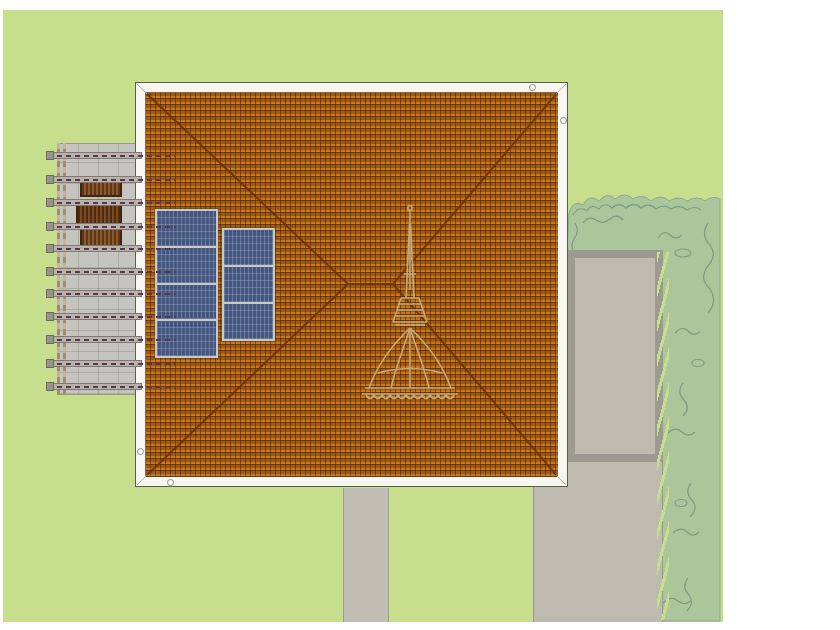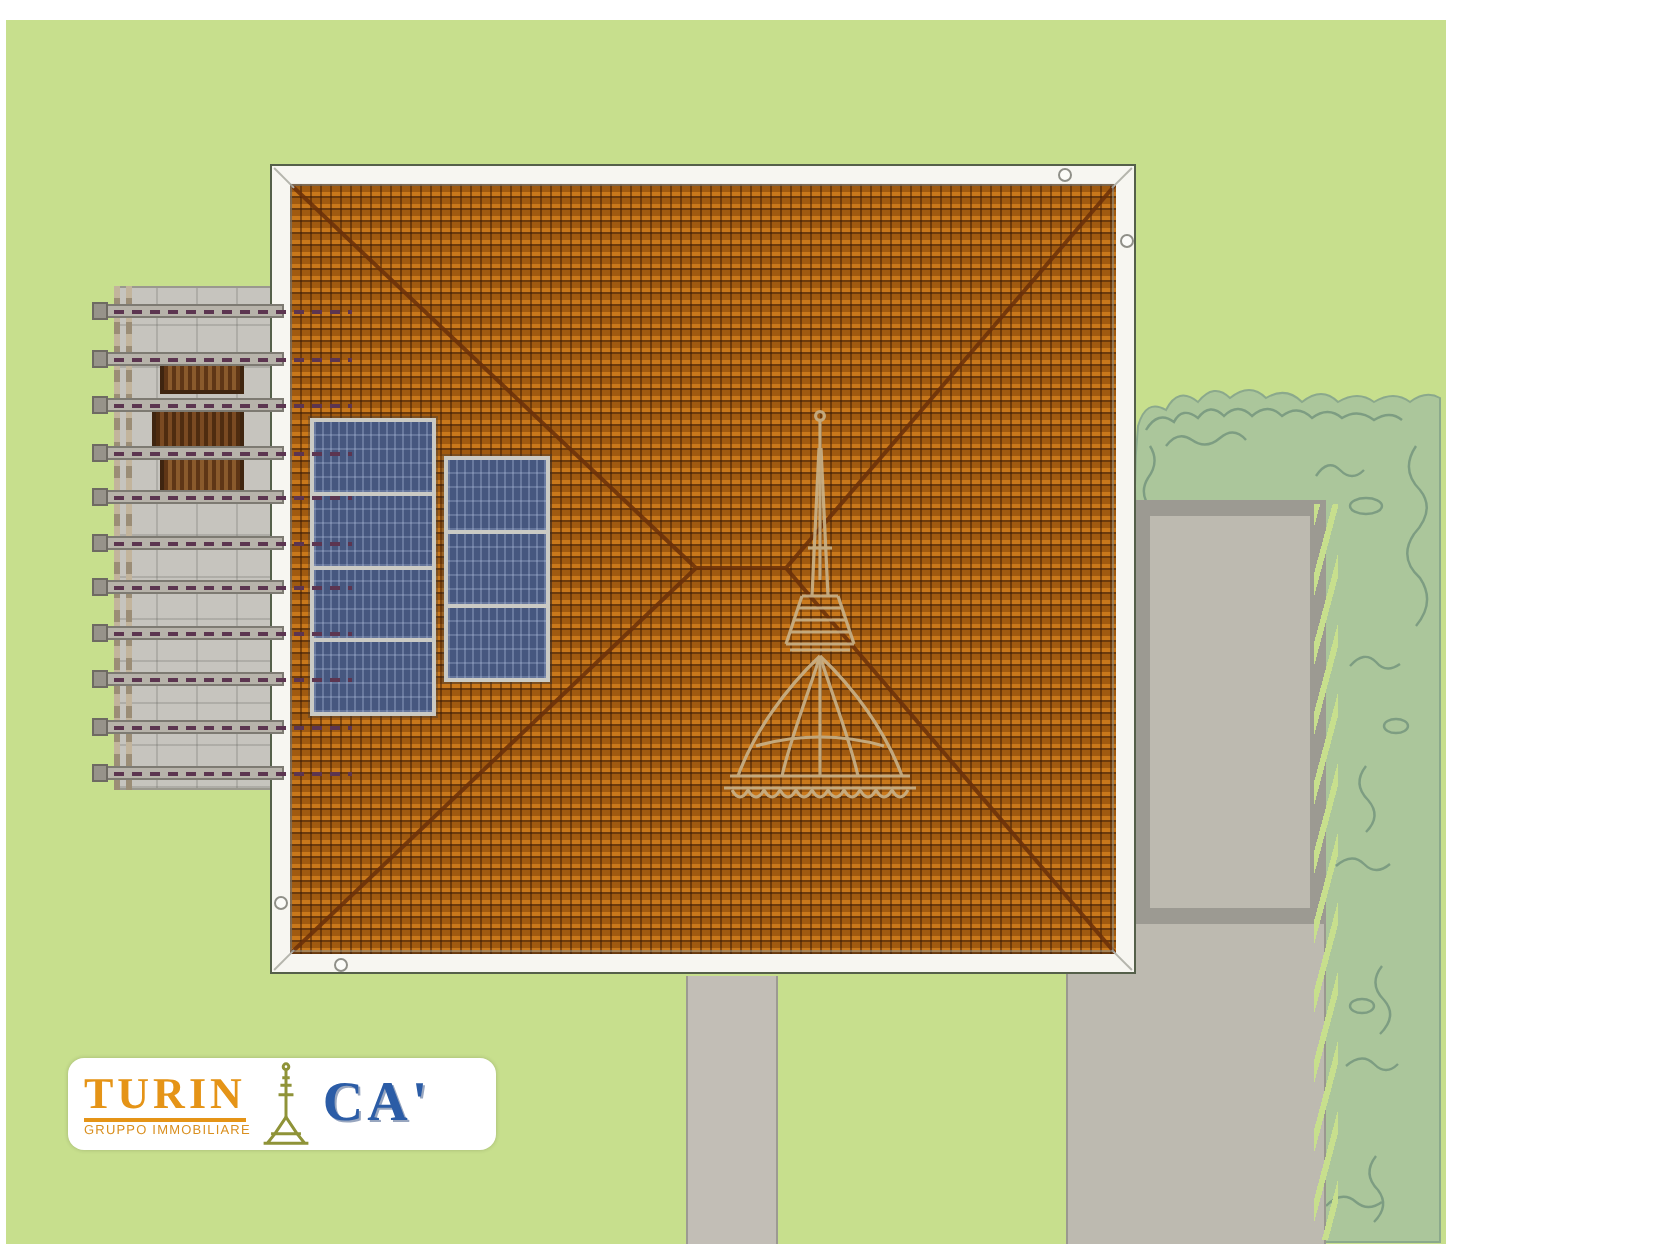--- a/index.html
+++ b/index.html
@@ -227,30 +227,14 @@
       <i class="bs"></i>
       <i class="bd"></i>
       <i class="bc"></i>
     </div>
   <div class="abs beam" style="top:383px">
       <i class="bs"></i>
       <i class="bd"></i>
       <i class="bc"></i>
     </div>
 
-  <div class="abs logo">
-    <div class="turin-wrap">
-      <span class="turin">TURIN</span>
-      <span class="tagline">GRUPPO IMMOBILIARE</span>
-    </div>
-    <svg width="28" height="44" viewBox="0 0 30 46">
-      <g stroke="#8f9338" stroke-width="1.6" fill="none">
-        <circle cx="15" cy="3" r="1.5"></circle>
-        <path d="M15,5 V30"></path>
-        <path d="M13,9 H17 M12,13 H18 M11,18 H19"></path>
-        <path d="M15,30 L9,39 M15,30 L21,39 M7,39 H23"></path>
-        <path d="M9,39 L5,44 M21,39 L25,44 M3,44 H27"></path>
-      </g>
-    </svg>
-    <span class="ca">CA'</span>
-  </div>
 
 </div>
 
 </body></html>

